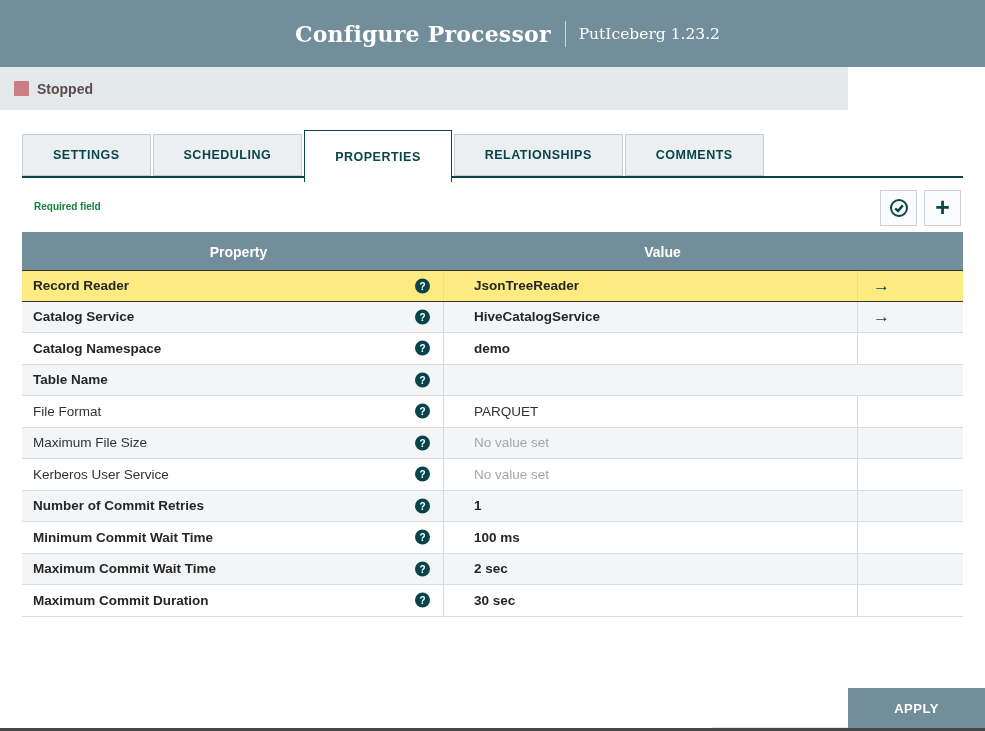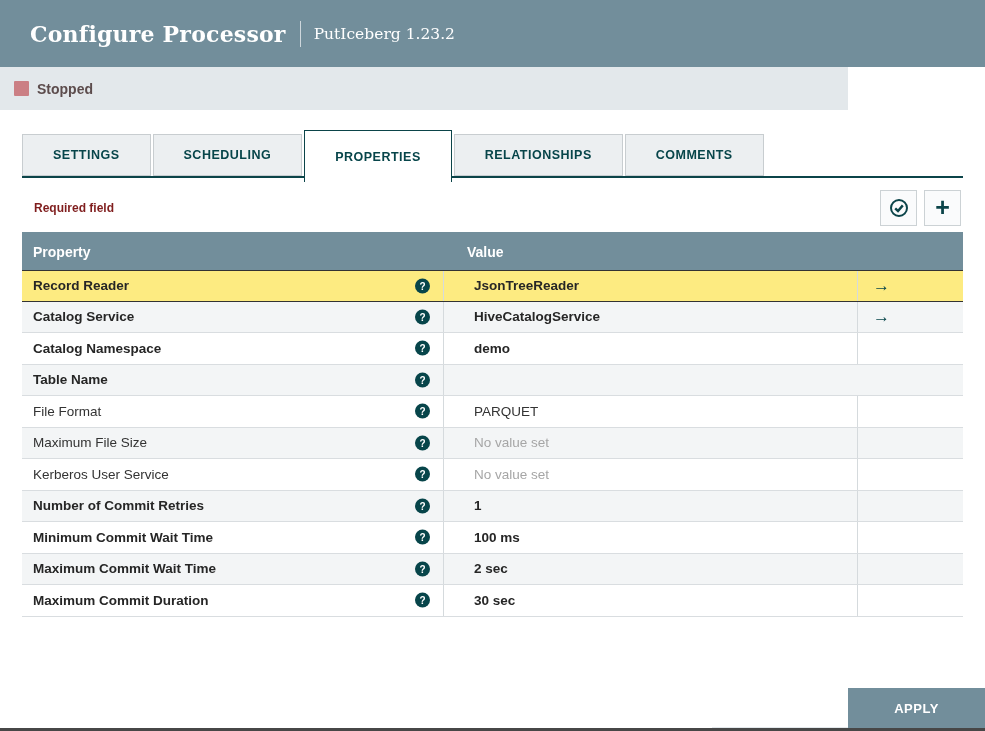--- a/index.html
+++ b/index.html
@@ -8,21 +8,21 @@
     font-family:"Liberation Sans", sans-serif;
     background:#ffffff;
     position:relative;
     overflow:hidden;
     color:#262626;
   }
   
   .titlebar {
     position:absolute; left:0; top:0; width:985px; height:67px;
     background:#728e9b;
-    display:flex; align-items:center;
+    display:flex; align-items:center;justify-content:center;
   }
   .dialog-title {
     font-family:"DejaVu Serif", serif;
     font-weight:bold; font-size:22px; color:#ffffff;
     margin-left:30px; letter-spacing:0.2px;
   }
   .title-sep {
     width:1px; height:26px; background:rgba(255,255,255,0.65);
     margin-left:14px; margin-right:13px;
   }
@@ -60,40 +60,40 @@
   .tab.active {
     margin-top:0; height:52px; background:#ffffff;
     border:1px solid #0b4449; border-bottom:none; z-index:2;
   }
   .tab-label {
     font-size:12.5px; font-weight:bold; color:#07454a; letter-spacing:0.5px;
   }
   
   .required-label {
     position:absolute; left:34px; top:201px;
-    font-size:12px; font-weight:bold; color:#7f1d1d;
+    font-size:10px; font-weight:bold; color:#15803d;
   }
   .panel-buttons {
     position:absolute; right:24px; top:190px; display:flex; gap:7px;
   }
   .icon-btn {
     width:37px; height:36px; background:#fafbfc; border:1px solid #ccd2d5;
     display:flex; align-items:center; justify-content:center; cursor:pointer;
   }
   .plus-glyph {
     font-size:25px; font-weight:bold; color:#0b4449; line-height:1;
     margin-top:-2px;
   }
   
   .ptable {
     position:absolute; left:22px; top:232px; width:941px;
   }
   .thead {
     display:flex; height:39px; background:#728e9b; color:#ffffff;
-    font-weight:bold; font-size:14px; align-items:center;
+    font-weight:bold; font-size:14px; align-items:center;text-align:center;
   }
   .th-prop { width:422px; padding-left:11px; }
   .th-val  { flex:1; padding-left:23px; }
   .th-arrow{ width:105px; }
   .prow {
     display:flex; height:31.5px; align-items:stretch;
     border-bottom:1px solid #d9dde0; background:#ffffff;
     font-size:13.5px; cursor:pointer;
   }
   .prow.odd { background:#f3f5f6; }

